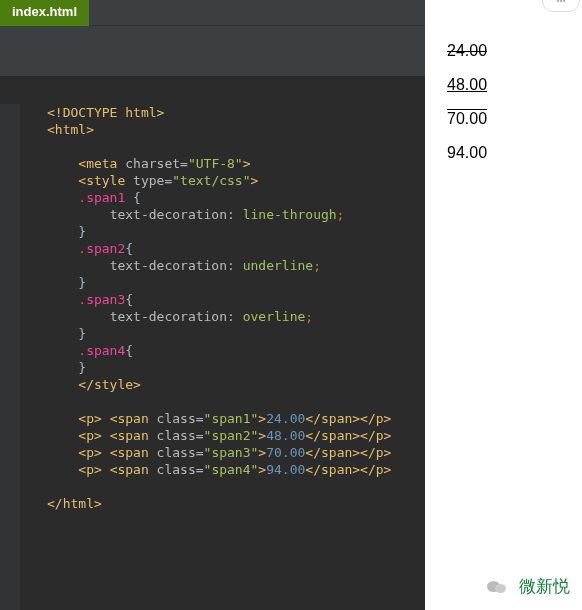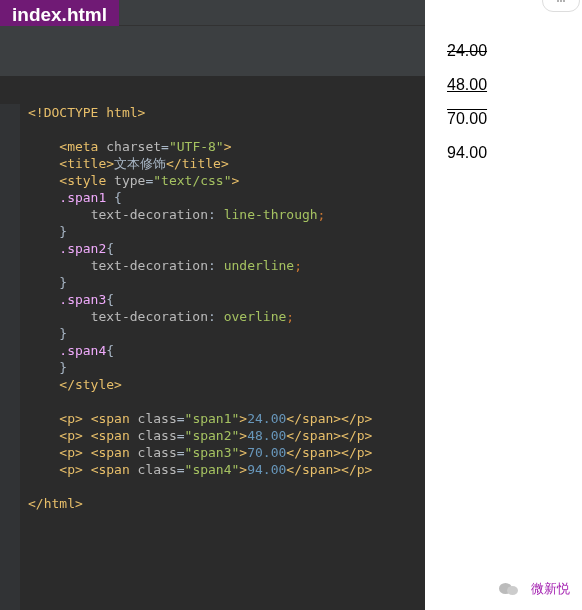--- a/index.html
+++ b/index.html
@@ -26,35 +26,36 @@
     .tab-bar {
       height: 26px;
       background: #3c3f41;
       border-bottom: 1px solid #323232;
     }
     .tab {
       display: inline-block;
       height: 26px;
     }
     .tab-active {
-      background: #701a75;
+      background: #4d7c0f;
       color: #fff;
       padding: 4px 12px;
-      font-size: 19px;
+      font-size: 13px;
       font-weight: bold;
       font-family: Arial, sans-serif;
     }
     .tab-filler {
       background: #3c3f41;
       height: 50px;
     }
     .code-area {
       display: flex;
       flex: 1;
       padding-top: 28px;
+      gap: 19px;
     }
     .gutter {
       width: 20px;
       background: #313335;
       color: #606366;
       font-size: 12px;
       text-align: right;
       padding-right: 4px;
       line-height: 17px;
     }
@@ -65,21 +66,21 @@
       padding-left: 8px;
     }
     .code .line {
       white-space: pre;
     }
     .tag-bracket { color: #e8bf6a; }
     .tag-name { color: #e8bf6a; }
     .attr-name { color: #bababa; }
     .attr-value { color: #a5c261; }
     .attr-eq { color: #a9b7c6; }
-    .css-selector { color: #f0abfc; }
+    .css-selector { color: #ec4899; }
     .css-brace { color: #a9b7c6; }
     .css-prop { color: #bababa; }
     .css-value { color: #a5c261; }
     .css-colon { color: #a9b7c6; }
     .css-semi { color: #cc7832; }
     .text-content { color: #a9b7c6; }
     .num-content { color: #6897bb; }
 
     .preview-pane {
       flex: 1;
@@ -118,22 +119,22 @@
       border-radius: 50%;
     }
 
     .watermark {
       position: absolute;
       bottom: 12px;
       right: 12px;
       display: flex;
       align-items: center;
       gap: 12px;
-      font-size: 13px;
-      color: #a21caf;
+      font-size: 17px;
+      color: #15803d;
       font-family: Arial, sans-serif;
     }
     .watermark .wx-icon {
       width: 20px;
       height: 16px;
       position: relative;
     }
     .watermark .wx-icon .bubble1 {
       position: absolute;
       width: 13px;
@@ -160,23 +161,23 @@
   <div class="tab-bar">
     <div class="tab tab-active">
       <span>index.html</span>
     </div>
   </div>
   <div class="tab-filler"></div>
   <div class="code-area">
     <div class="gutter"></div>
     <div class="code">
 <div class="line"><span class="tag-bracket">&lt;!DOCTYPE html&gt;</span></div>
+<div class="line"><span class="tag-bracket">&lt;</span><span class="tag-name">html</span><span class="tag-bracket">&gt;</span></div>
 <div class="line"> </div>
 <div class="line">    <span class="tag-bracket">&lt;</span><span class="tag-name">meta</span> <span class="attr-name">charset</span><span class="attr-eq">=</span><span class="attr-value">"UTF-8"</span><span class="tag-bracket">&gt;</span></div>
-<div class="line">    <span class="tag-bracket">&lt;</span><span class="tag-name">title</span><span class="tag-bracket">&gt;</span><span class="text-content">文本修饰</span><span class="tag-bracket">&lt;/</span><span class="tag-name">title</span><span class="tag-bracket">&gt;</span></div>
 <div class="line">    <span class="tag-bracket">&lt;</span><span class="tag-name">style</span> <span class="attr-name">type</span><span class="attr-eq">=</span><span class="attr-value">"text/css"</span><span class="tag-bracket">&gt;</span></div>
 <div class="line">    <span class="css-selector">.span1</span> <span class="css-brace">{</span></div>
 <div class="line">        <span class="css-prop">text-decoration</span><span class="css-colon">:</span> <span class="css-value">line-through</span><span class="css-semi">;</span></div>
 <div class="line">    <span class="css-brace">}</span></div>
 <div class="line">    <span class="css-selector">.span2</span><span class="css-brace">{</span></div>
 <div class="line">        <span class="css-prop">text-decoration</span><span class="css-colon">:</span> <span class="css-value">underline</span><span class="css-semi">;</span></div>
 <div class="line">    <span class="css-brace">}</span></div>
 <div class="line">    <span class="css-selector">.span3</span><span class="css-brace">{</span></div>
 <div class="line">        <span class="css-prop">text-decoration</span><span class="css-colon">:</span> <span class="css-value">overline</span><span class="css-semi">;</span></div>
 <div class="line">    <span class="css-brace">}</span></div>

